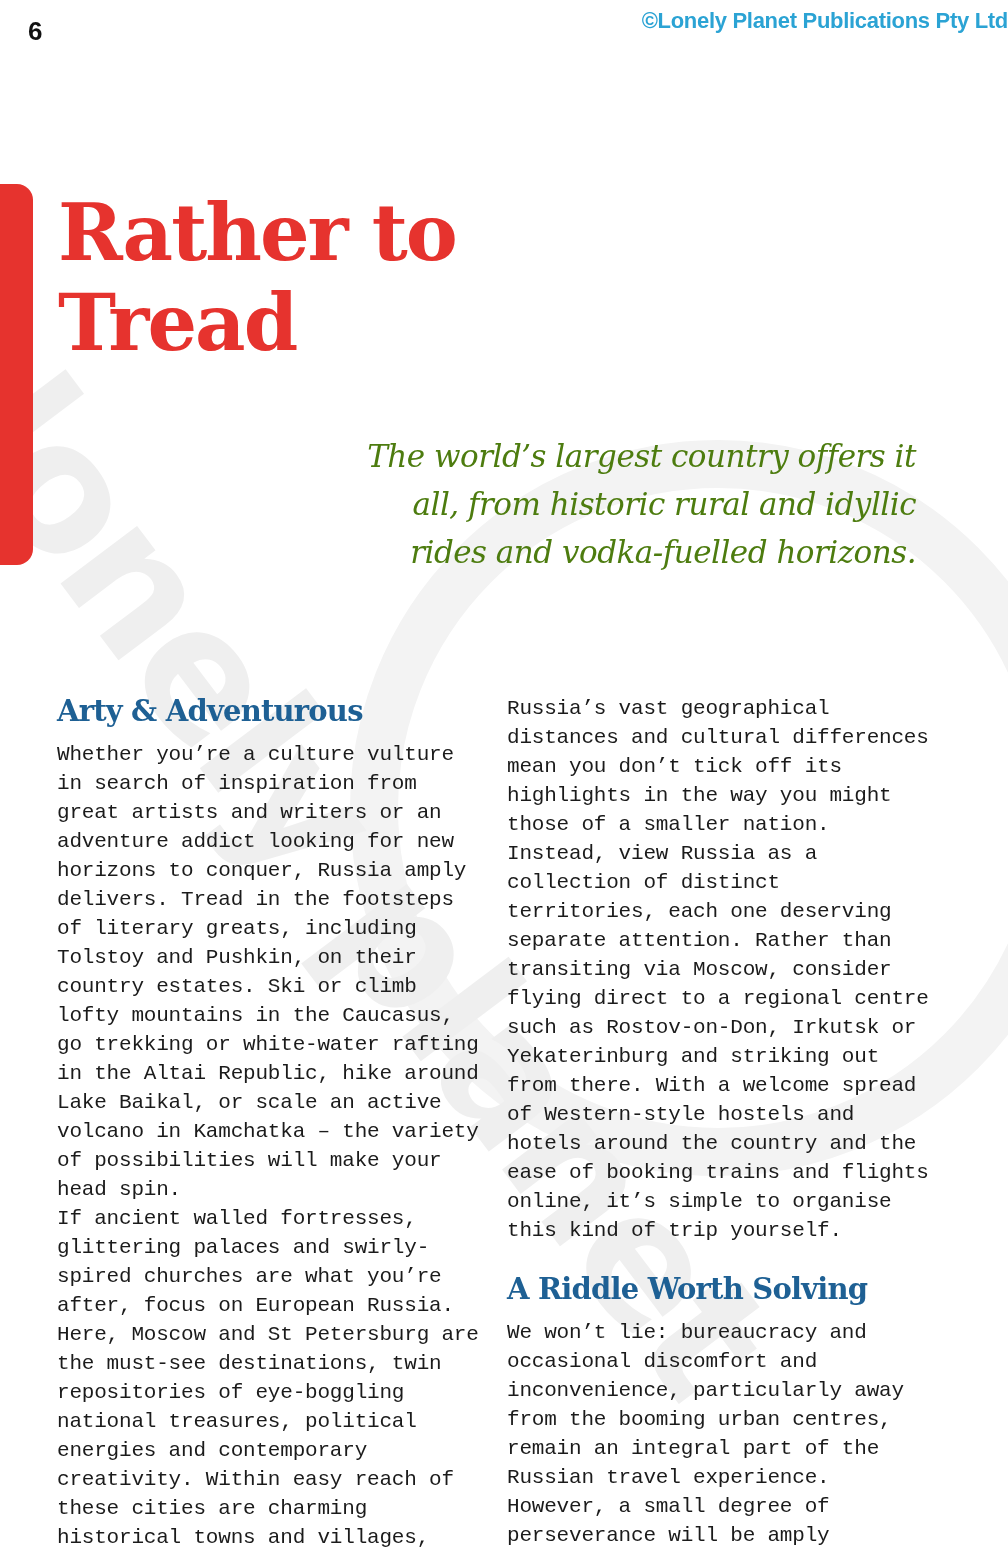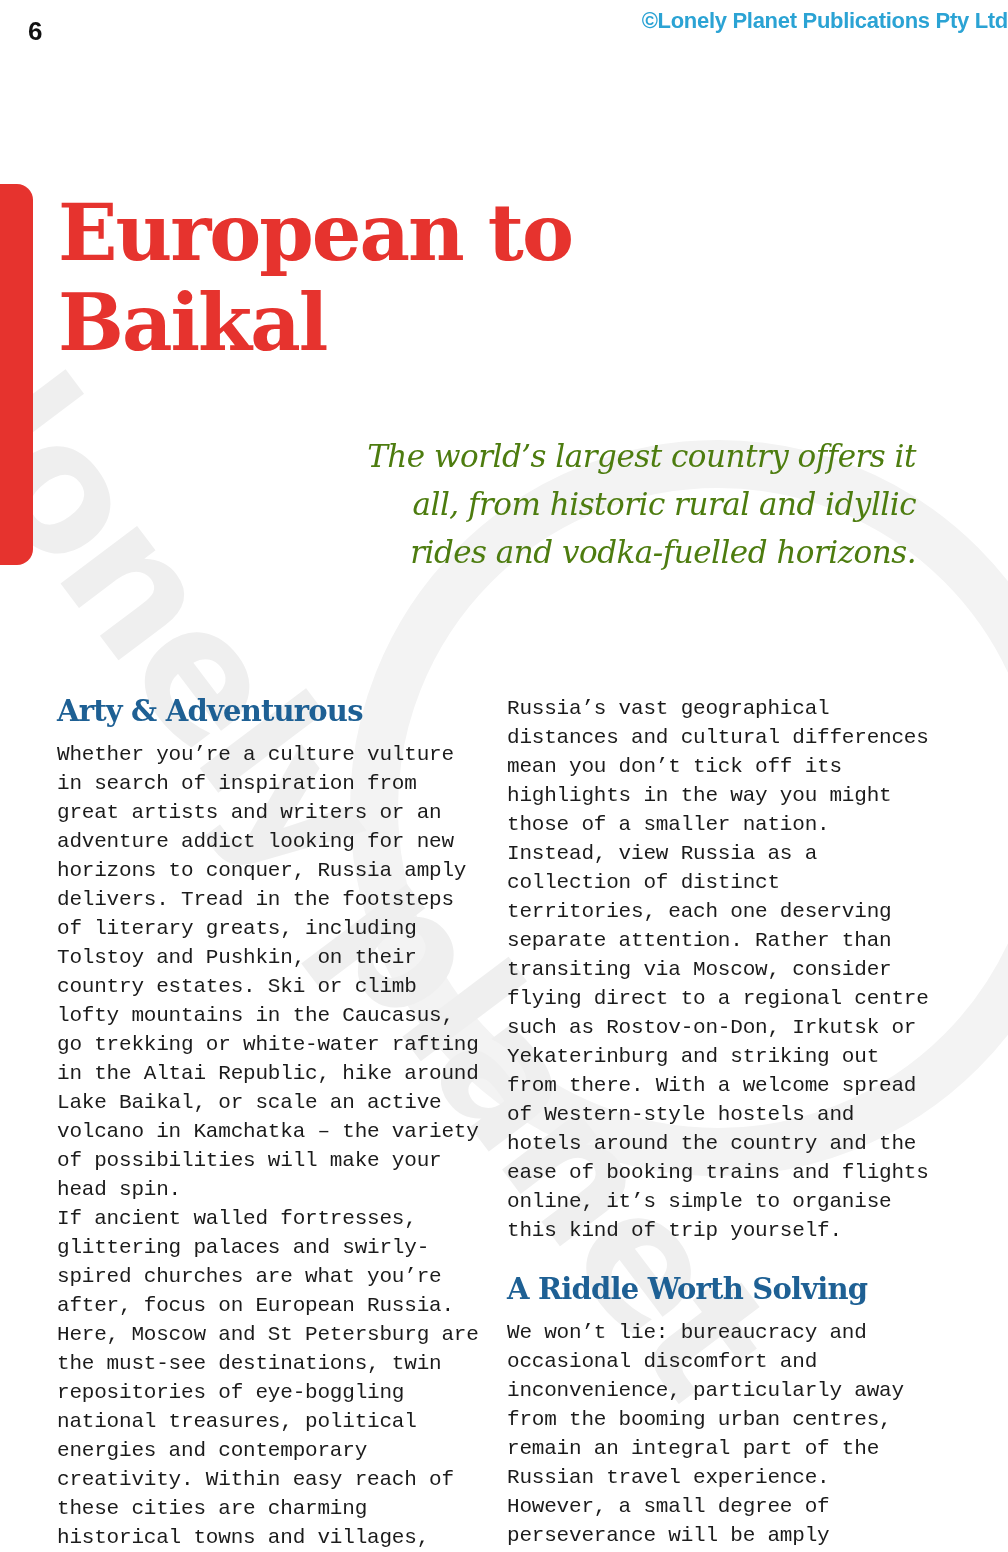--- a/index.html
+++ b/index.html
@@ -130,22 +130,22 @@
 <div class="page">
 
   <div class="page-number">6</div>
   <div class="copyright">©Lonely Planet Publications Pty Ltd</div>
 
   <div class="watermark-ring"></div>
   <div class="watermark-text">lonely planet</div>
 
   <div class="red-bar"></div>
   <h1 class="title">
-    <span>European to</span>
-    <span>Baikal</span>
+    <span>Rather to</span>
+    <span>Tread</span>
   </h1>
 
   <p class="intro">
     <span>The world’s largest country offers it</span>
     <span>all, from historic rural and idyllic</span>
     <span>rides and vodka-fuelled horizons.</span>
   </p>
 
   <div class="columns">
     <div class="col">

